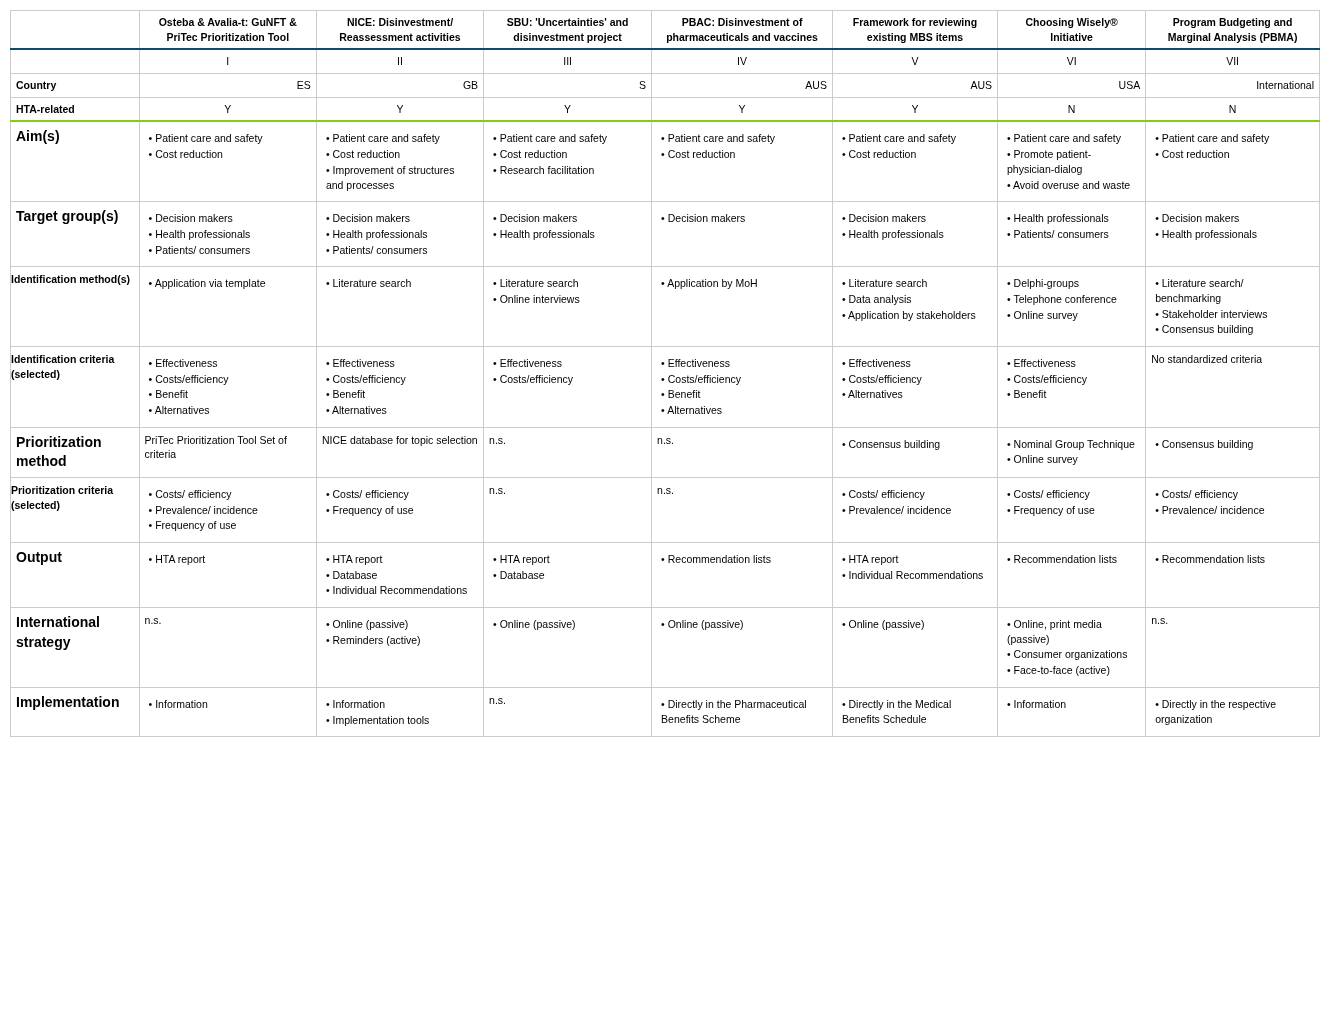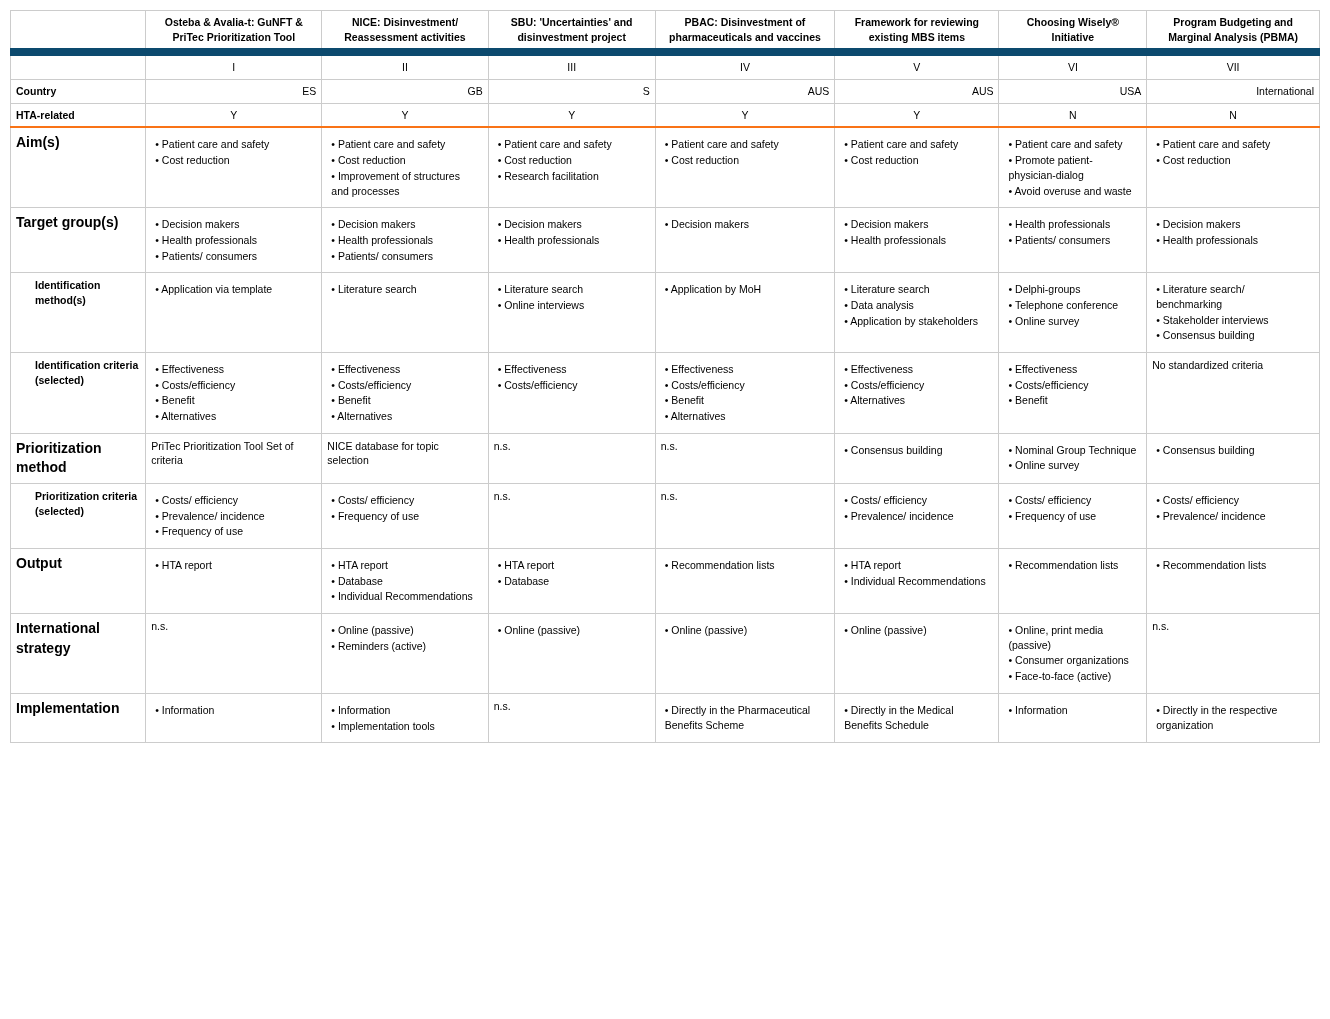--- a/index.html
+++ b/index.html
@@ -22,21 +22,21 @@
     th, td {
       border: 1px solid #ccc;
       padding: 4px 5px;
       vertical-align: top;
       line-height: 1.4;
     }
     thead th {
       text-align: center;
       font-weight: bold;
       font-size: 10.5px;
-      border-bottom: 8px solid #0c4a6e;
+      border-bottom: 2px solid #0c4a6e;
     }
     thead th:first-child {
       text-align: left;
     }
     .data-col {
       font-size: 10.5px;
       min-width: 130px;
     }
     .bullet-list {
       list-style: none;
@@ -55,35 +55,35 @@
     }
     .roman-row td:first-child { text-align: left; }
     .country-row td {
       text-align: right;
       font-size: 10.5px;
     }
     .country-row td:first-child { text-align: left; font-weight: bold; }
     .hta-row td {
       text-align: center;
       font-size: 10.5px;
-      border-bottom: 2px solid #f97316;
+      border-bottom: 2px solid #84cc16;
     }
     .hta-row td:first-child { text-align: left; font-weight: bold; }
     .section-row td {
       padding-top: 5px;
       padding-bottom: 5px;
     }
     .first-col-label {
       font-weight: bold;
       font-size: 14px;
     }
     .indent-label {
       font-weight: bold;
       font-size: 10.5px;
-      padding-left: 24px;
+      padding-left: 0;
     }
   </style>
 </head>
 <body>
 
 <div class="table-container">
   <table>
     <thead>
       <tr>
         <th style="min-width:90px;"></th>

